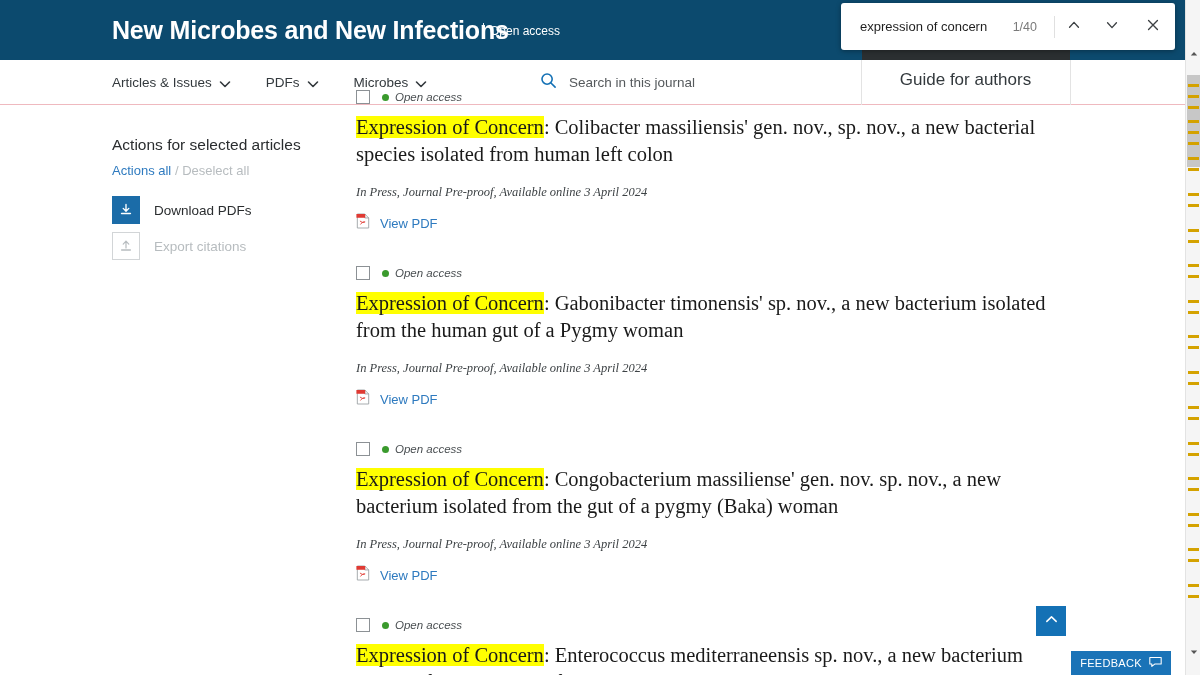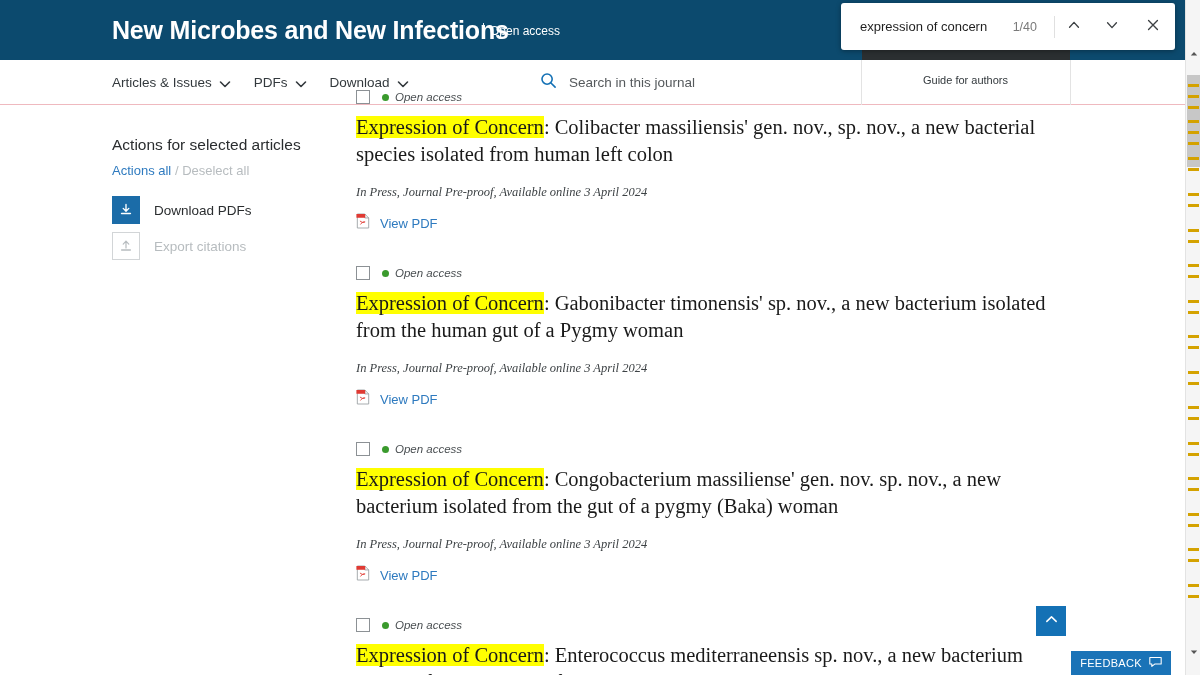--- a/index.html
+++ b/index.html
@@ -33,21 +33,21 @@
   }
 
   
   .nav-bar {
     position: absolute; top: 60px; left: 0; width: 1200px; height: 45px;
     background: #ffffff;
     border-bottom: 1px solid #efb9bf;
   }
   .nav-items {
     position: absolute; left: 112px; top: 0; height: 45px;
-    display: flex; align-items: center; gap: 24px;
+    display: flex; align-items: center; gap: 36px;
   }
   .nav-item {
     display: flex; align-items: center; gap: 7px;
     font-size: 13.5px; color: #33393d; cursor: pointer; white-space: nowrap;
   }
   .chev { display: inline-block; width: 11px; height: 11px; position: relative; top: 1px; }
   .chev svg { display:block; }
 
   .nav-sep {
     position: absolute; left: 861px; top: 60px; width: 1px; height: 45px; background: #e3e3e3;
@@ -56,21 +56,21 @@
     position: absolute; left: 1070px; top: 60px; width: 1px; height: 45px; background: #e3e3e3;
   }
   .search-journal {
     position: absolute; left: 428px; top: 0; height: 45px;
     display: flex; align-items: center; gap: 12px; cursor: pointer;
   }
   .search-journal-label { font-size: 13.5px; color: #55595c; white-space: nowrap; }
   .guide-authors {
     position: absolute; left: 861px; top: 60px; width: 209px; height: 40px;
     display: flex; align-items: center; justify-content: center;
-    font-size: 11px; color: #33393d; cursor: pointer; white-space: nowrap;
+    font-size: 17px; color: #33393d; cursor: pointer; white-space: nowrap;
   }
 
   
   .dark-strip {
     position: absolute; left: 862px; top: 46px; width: 208px; height: 14px;
     background: #2b2f31;
   }
 
   
   .actions-panel { position: absolute; left: 112px; top: 136px; width: 260px; }
@@ -196,21 +196,21 @@
       <div class="nav-item">
         <span>PDFs</span>
         <span class="chev">
           <svg viewBox="0 0 12 12" width="12" height="12">
               <path d="M1.5 4 L6 8.5 L10.5 4" fill="none" stroke="#33393d" stroke-width="1.6" stroke-linecap="round" stroke-linejoin="round"></path>
             </svg>
         </span>
       </div>
 
       <div class="nav-item">
-        <span>Download</span>
+        <span>Microbes</span>
         <span class="chev">
           <svg viewBox="0 0 12 12" width="12" height="12">
               <path d="M1.5 4 L6 8.5 L10.5 4" fill="none" stroke="#33393d" stroke-width="1.6" stroke-linecap="round" stroke-linejoin="round"></path>
             </svg>
         </span>
       </div>
 
       <div class="search-journal">
         <span>
           <svg viewBox="0 0 18 18" width="17" height="17">

